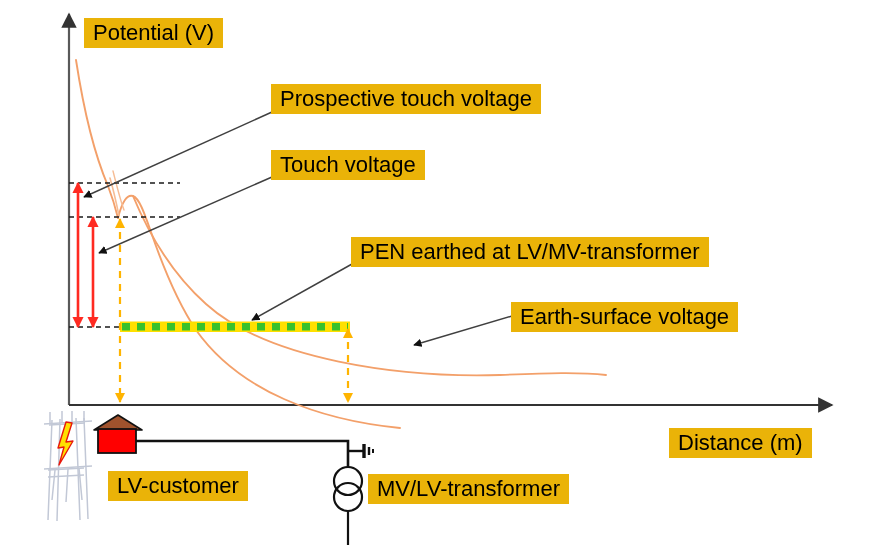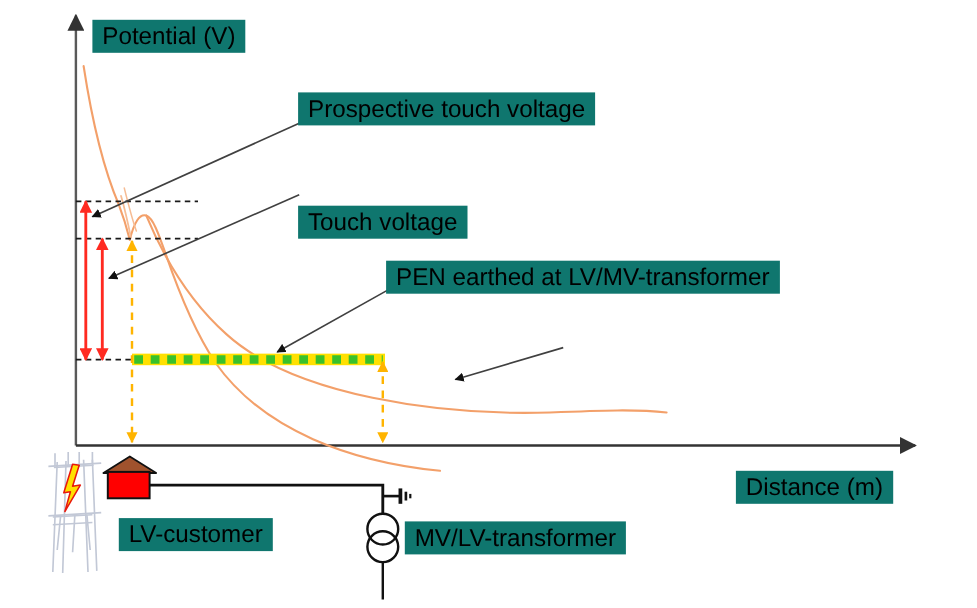--- a/index.html
+++ b/index.html
@@ -1,20 +1,20 @@
 <!DOCTYPE html>
 <html><head>
 <meta charset="utf-8">
 <style>
   html,body{margin:0;padding:0;background:#ffffff;}
   body{width:888px;height:553px;overflow:hidden;
        font-family:"Liberation Sans","DejaVu Sans",sans-serif;}
   #stage{position:relative;width:888px;height:553px;background:#ffffff;}
   svg.layer{position:absolute;left:0;top:0;width:888px;height:553px;}
-  .lbl{position:absolute;background:#0f766e;color:#000;
+  .lbl{position:absolute;background:#eab308;color:#000;
        font-family:"Liberation Sans","DejaVu Sans",sans-serif;
        white-space:nowrap;line-height:1.06;
        display:flex;align-items:center;}
   .lbl-md{font-size:22px;padding:3px 9px 4px 9px;}
 </style>
 </head>
 <body>
 
 <div id="stage">
 
@@ -128,28 +128,31 @@
   </div>
 
   <div class="lbl lbl-md" style="left:669px; top:428px;align-items:center;">
     <span>Distance (m)</span>
   </div>
 
   <div class="lbl lbl-md" style="left:271px; top:84px;text-align:center;">
     <span>Prospective touch voltage</span>
   </div>
 
-  <div class="lbl lbl-md" style="left:271px; top:150px;margin-top:37px;">
+  <div class="lbl lbl-md" style="left:271px; top:150px;">
     <span>Touch voltage</span>
   </div>
 
   <div class="lbl lbl-md" style="left:351px; top:237px;">
     <span>PEN earthed at LV/MV-transformer</span>
   </div>
 
+  <div class="lbl lbl-md" style="left:511px; top:302px;">
+    <span>Earth-surface voltage</span>
+  </div>
 
   <div class="lbl lbl-md" style="left:368px; top:474px;">
     <span>MV/LV-transformer</span>
   </div>
 
   <div class="lbl lbl-md" style="left:108px; top:471px;">
     <span>LV-customer</span>
   </div>
 
 </div>

